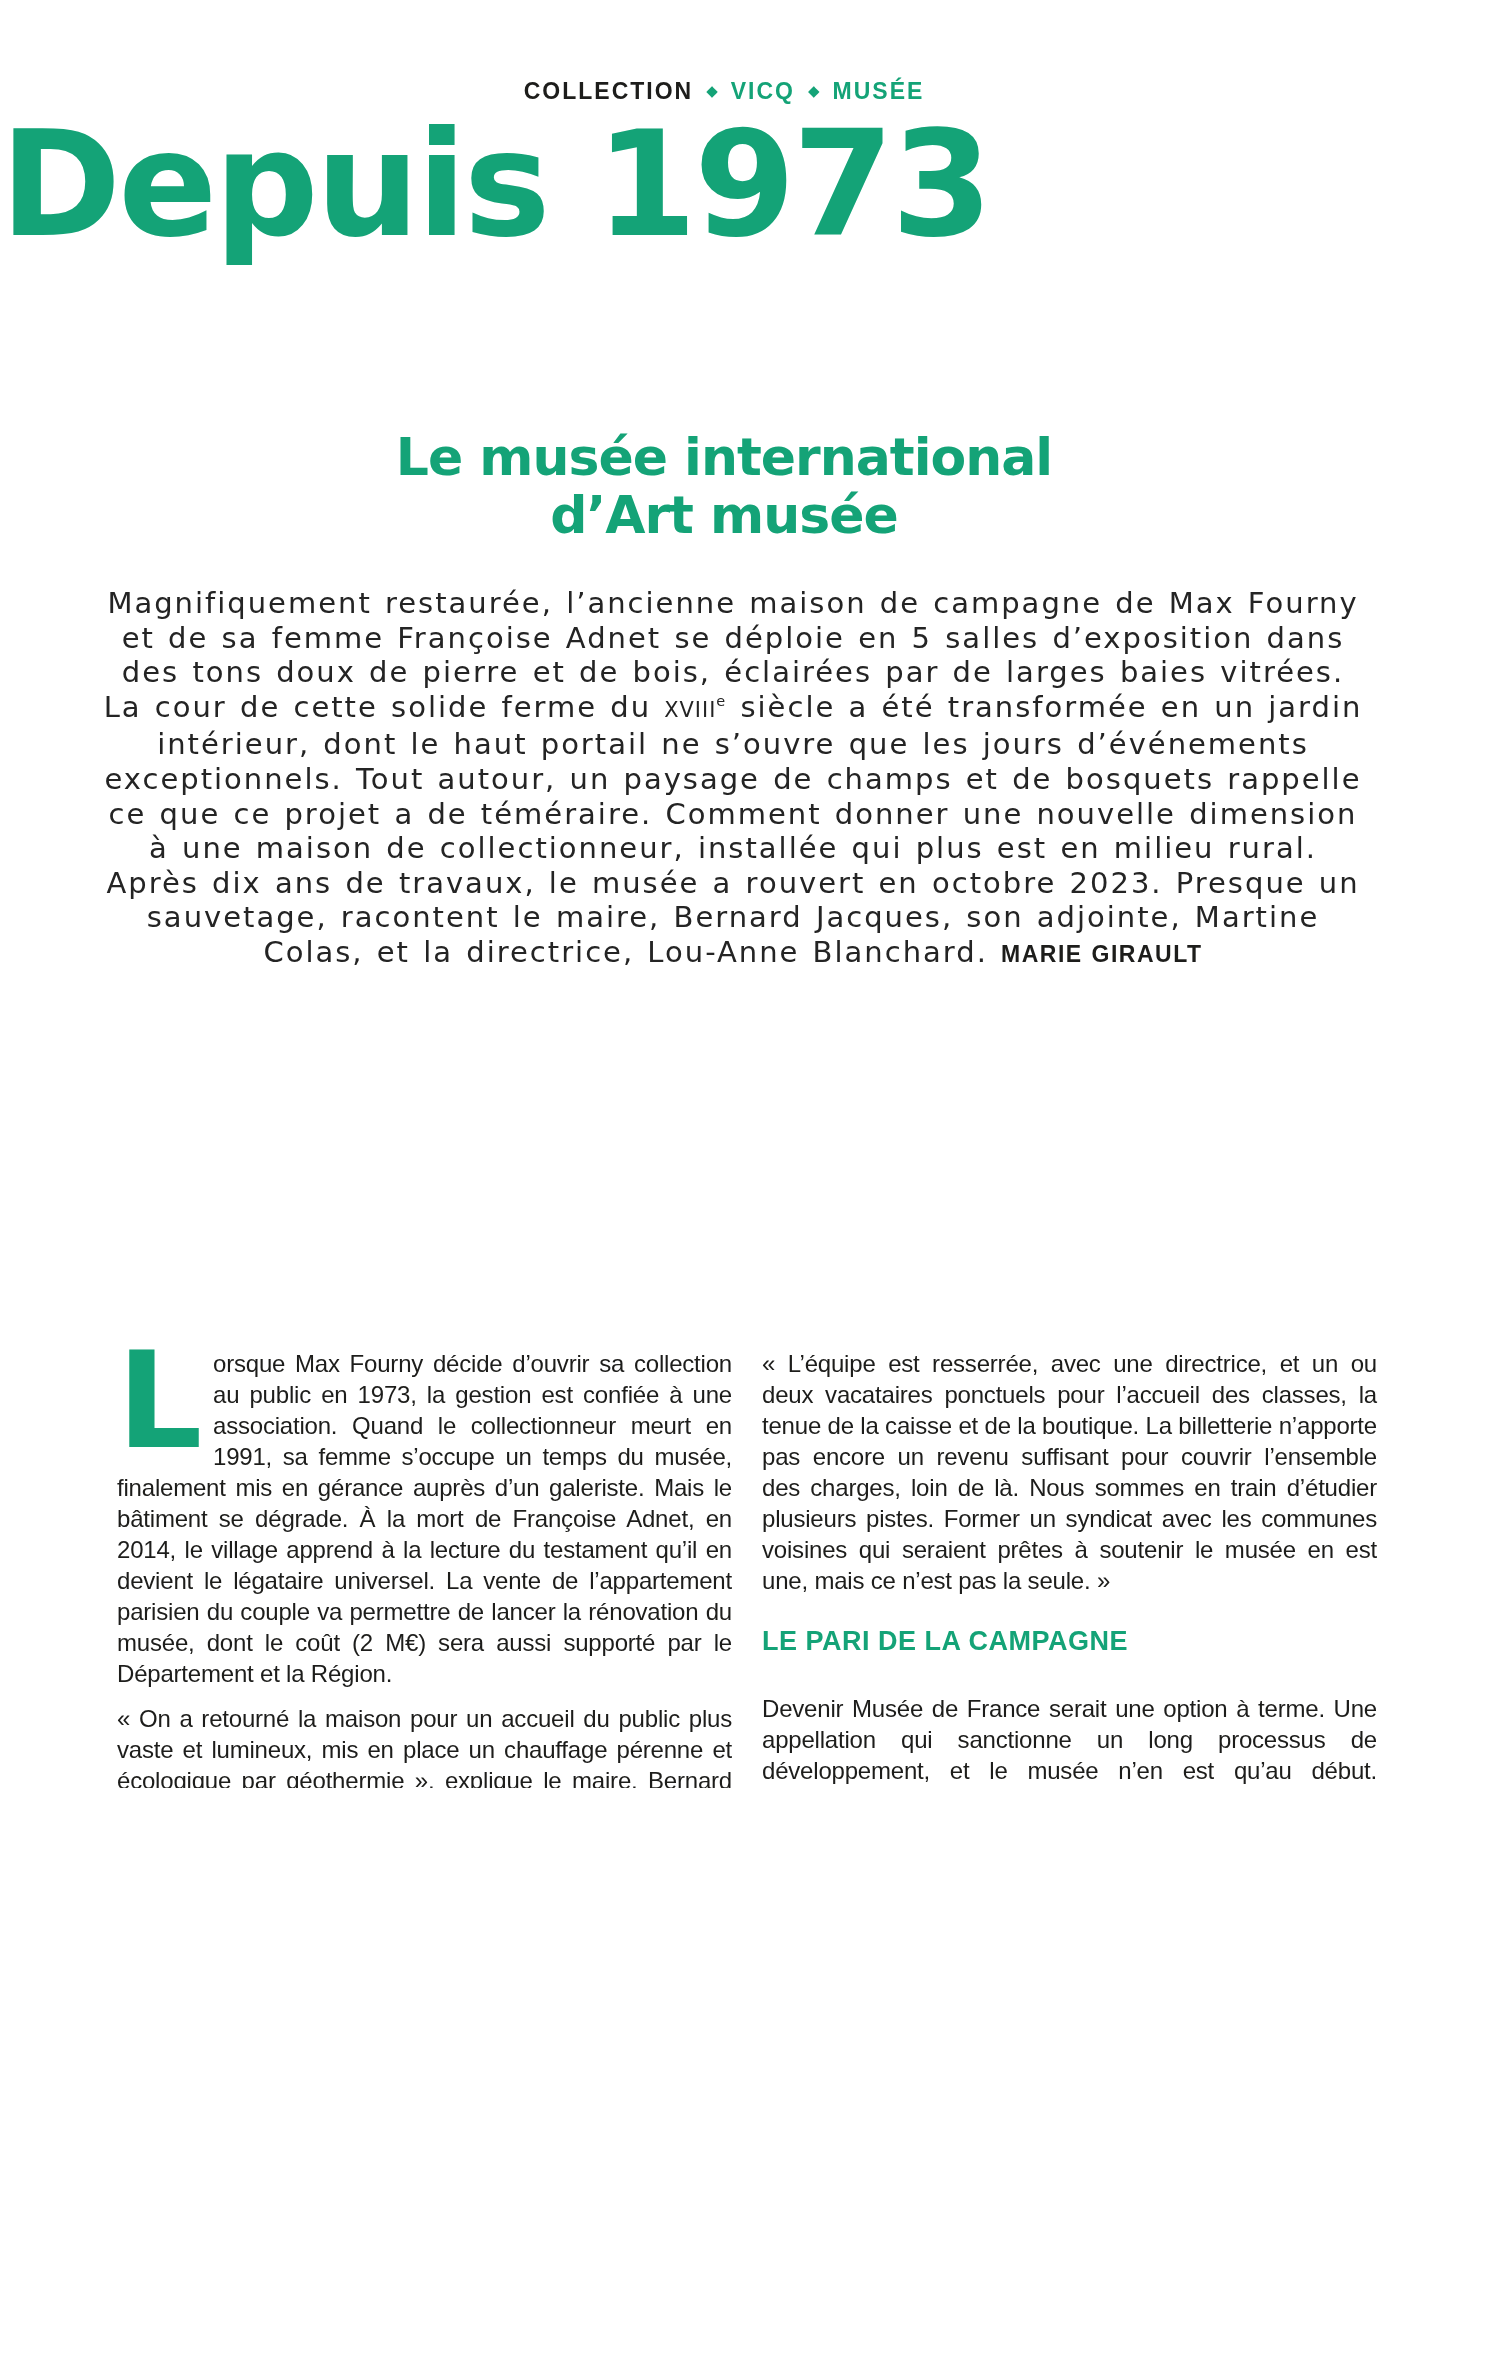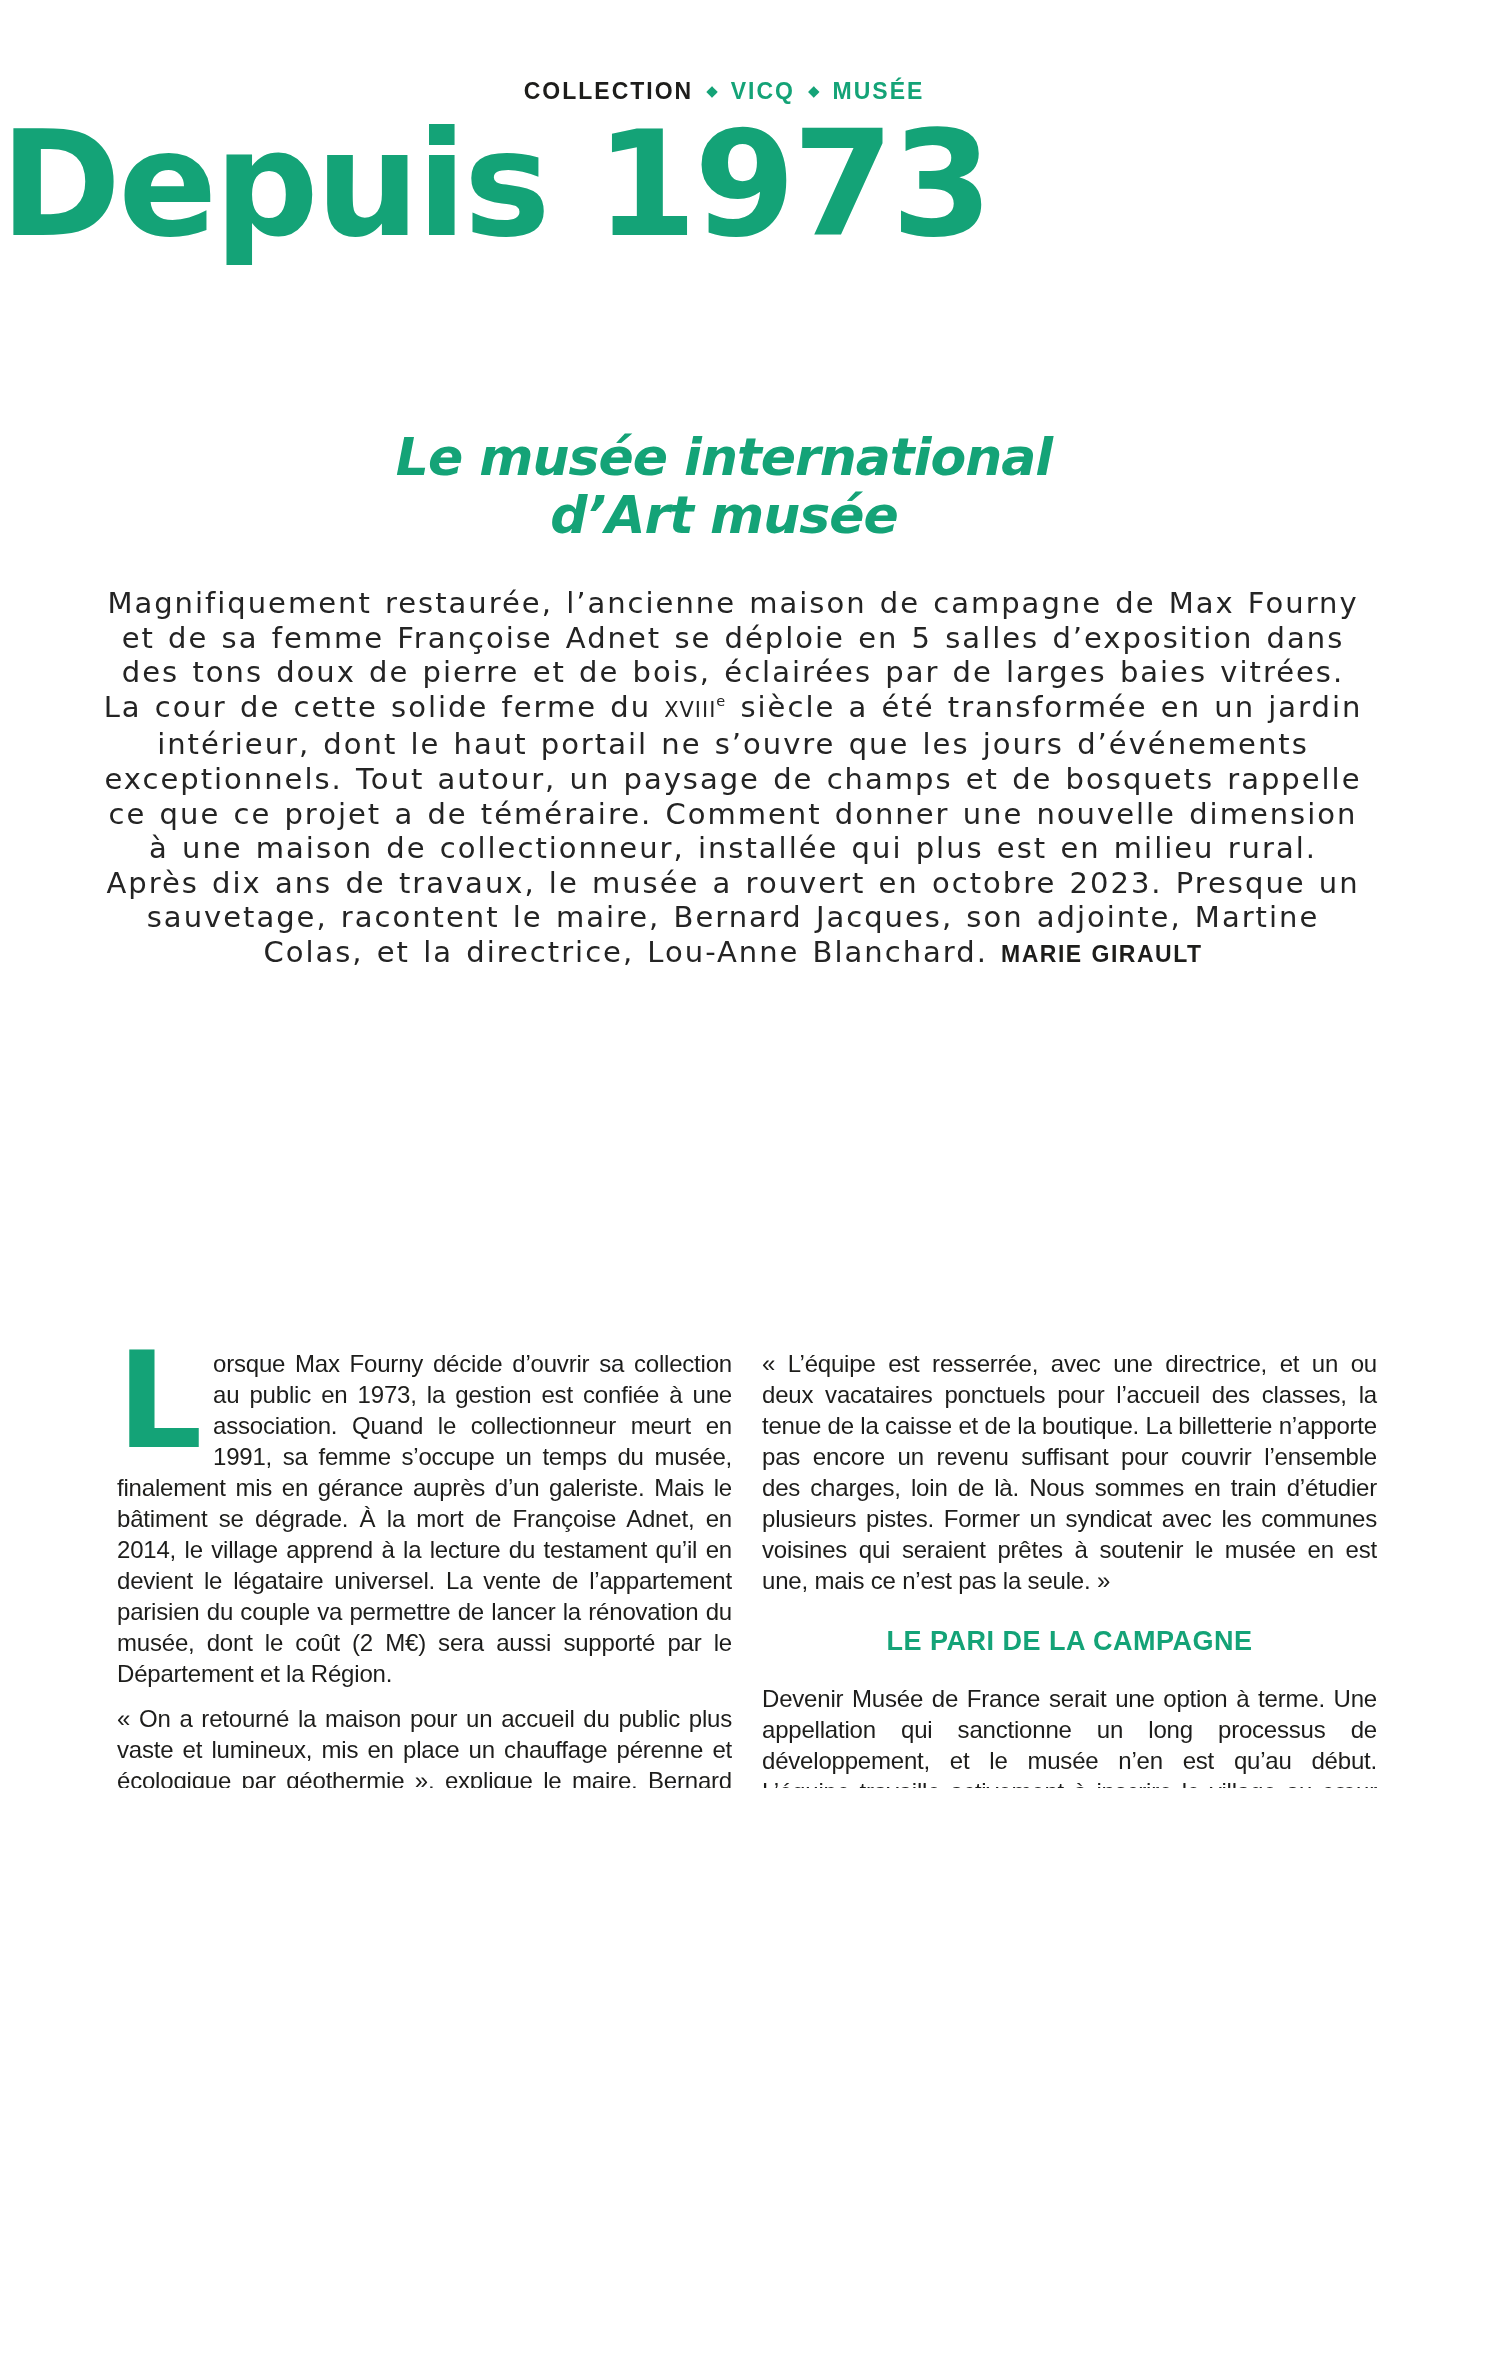--- a/index.html
+++ b/index.html
@@ -35,21 +35,20 @@
     font-family:"DejaVu Sans",sans-serif;font-weight:bold;
     font-size:146px;line-height:136px;letter-spacing:-3px;
     color:var(--green);
   }
   .subtitle{
     position:absolute;top:428px;left:0;right:64px;margin:0;
     text-align:center;
     font-family:"DejaVu Sans",sans-serif;font-weight:bold;
     font-size:52px;line-height:58px;letter-spacing:-1px;
     color:var(--green);
-    font-style:italic;
   }
   
   .lede{
     position:absolute;top:578px;left:92px;width:1266px;margin:8px;
     text-align:center;
     font-family:"DejaVu Sans",sans-serif;
     font-size:29px;line-height:34.6px;
     letter-spacing:2px;word-spacing:2px;
     color:#242424;
   }
@@ -73,24 +72,24 @@
   .col p + p{margin-top:14px;}
   .dropcap{
     float:left;
     font-family:"DejaVu Sans",sans-serif;font-weight:bold;
     color:var(--green);
     font-size:134px;line-height:106px;
     height:116px;width:96px;
     letter-spacing:0;
   }
   .subhead{
-    margin:30px 0 26px 0;
+    margin:30px 0 36px 0;
     font-weight:bold;font-size:27px;letter-spacing:0.5px;
     color:var(--green);
-    text-align:center;
+    text-align:left;
   }
   .endmark{
     font-family:"DejaVu Sans",sans-serif;
     color:var(--green);font-size:16px;letter-spacing:3px;
   }
   
   .footer{
     position:absolute;top:2286px;left:117px;
     font-weight:bold;font-size:16px;letter-spacing:0.2px;
     color:var(--ink);

